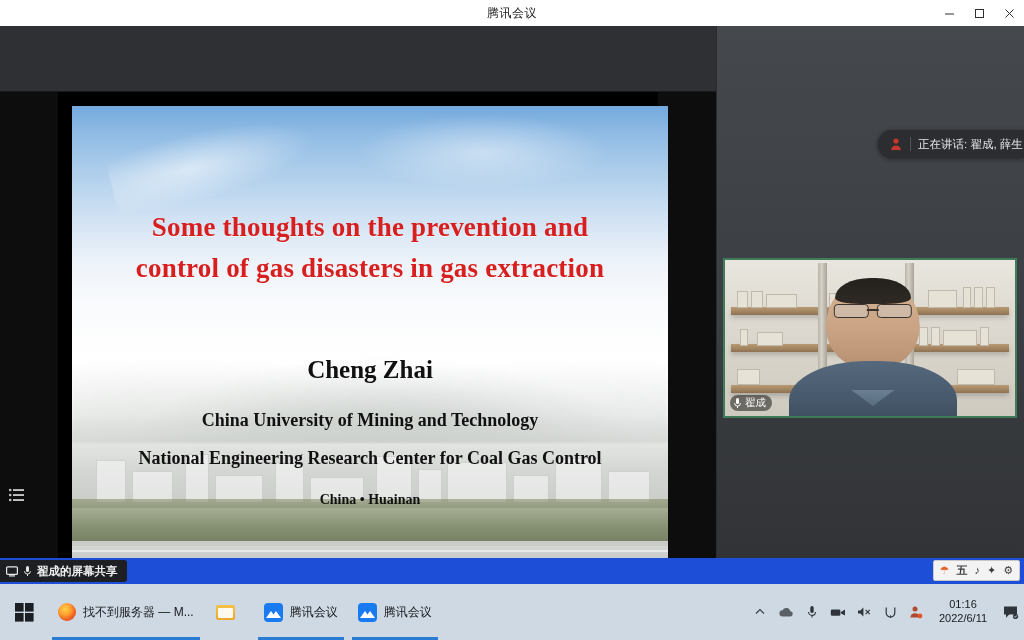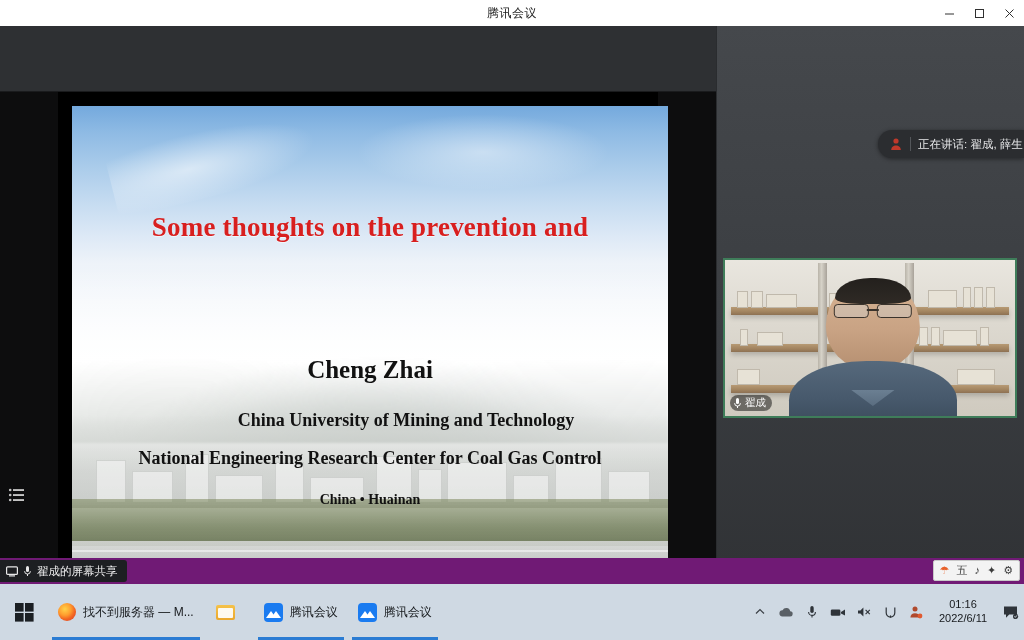--- a/index.html
+++ b/index.html
@@ -165,21 +165,21 @@
     line-height:1.55;
     letter-spacing:.2px;
     text-shadow: 0 1px 0 rgba(255,255,255,.55);
   }
   .slide-author {
     position:absolute; left:0; top:53.5%; width:100%;
     color:#111; font-weight:bold; font-size:25px;
   }
   .slide-org1 {
     position:absolute; left:0; top:65%; width:100%;
-    color:#111; font-weight:bold; font-size:18px;margin-left:36px;
+    color:#111; font-weight:bold; font-size:18px;
   }
   .slide-org2 {
     position:absolute; left:0; top:73%; width:100%;
     color:#111; font-weight:bold; font-size:18px;
   }
   .slide-place {
     position:absolute; left:0; top:82.5%; width:100%;
     color:#111; font-weight:bold; font-size:14px;
   }
 
@@ -278,21 +278,22 @@
     background: rgba(0,0,0,.48);
     padding:1px 6px 1px 3px;
     border-radius:8px;
   }
   .tile-name .nm{ color:#fff; font-size:10.5px; }
 
   
   .share-bar{
     position:absolute; left:0; top:558px;
     width:1024px; height:27px;
-    background:#701a75;
+    background:#1d4ed8;
+    font-weight:bold;
   }
   .share-chip{
     position:absolute; left:0; top:0;
     height:22px; margin:2px 0 0 0;
     display:flex; align-items:center; gap:5px;
     background:#1d1f22;
     padding: 0 9px 0 6px;
     border-radius: 0 3px 3px 0;
   }
   .share-chip .txt{ color:#f0f0f0; font-size:11.5px; }
@@ -453,20 +454,21 @@
             <div class="blk" style="left:81%; width:8%;  height:48%;"></div>
             <div class="blk" style="left:90%; width:7%;  height:34%;"></div>
           </div>
           <div class="greenbelt"></div>
           <div class="road"></div>
           <div class="shade"></div>
 
           <div class="slide-text">
             <div class="slide-title">
               <div>Some thoughts on the prevention and</div>
+              <div>control of gas disasters in gas extraction</div>
             </div>
             <div class="slide-author">Cheng Zhai</div>
             <div class="slide-org1">China University of Mining and Technology</div>
             <div class="slide-org2">National Engineering Research Center for Coal Gas Control</div>
             <div class="slide-place">China • Huainan</div>
           </div>
         </div>
       </div>
     </div>
 

